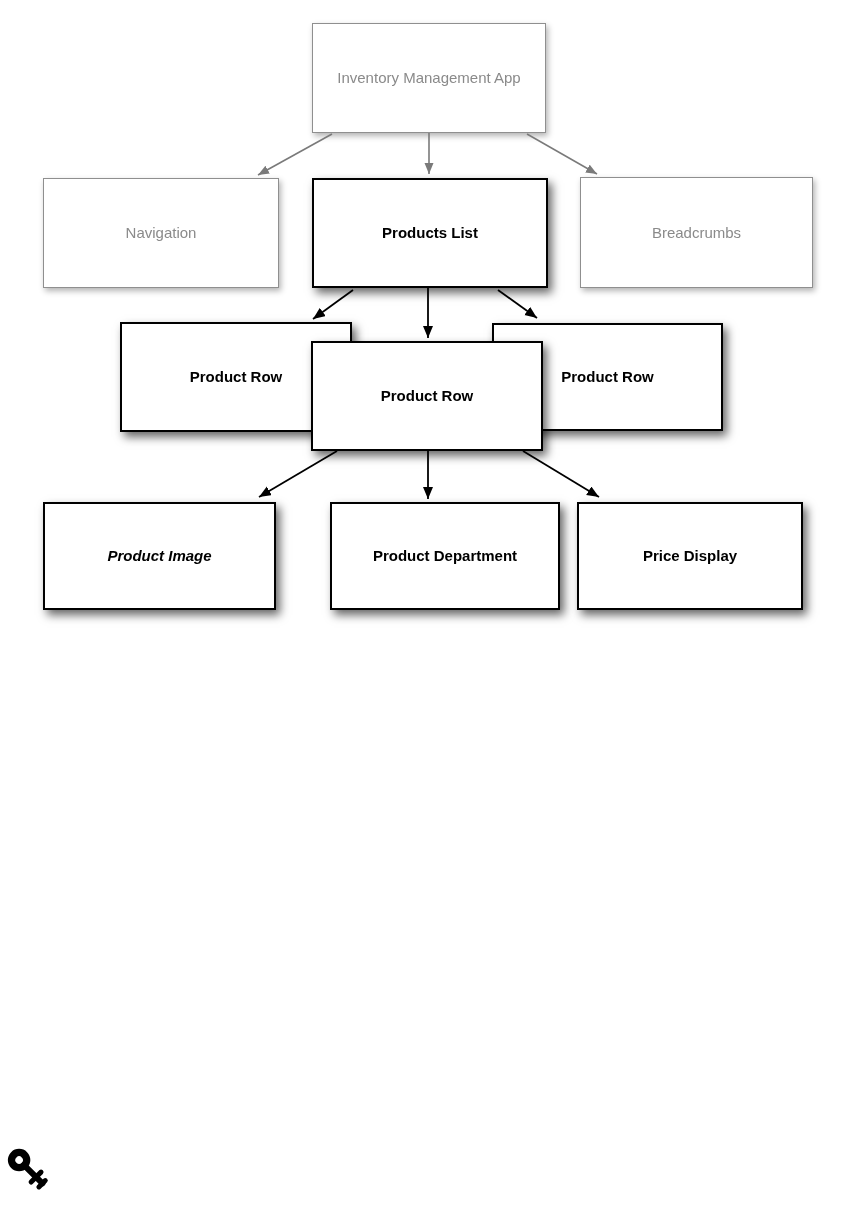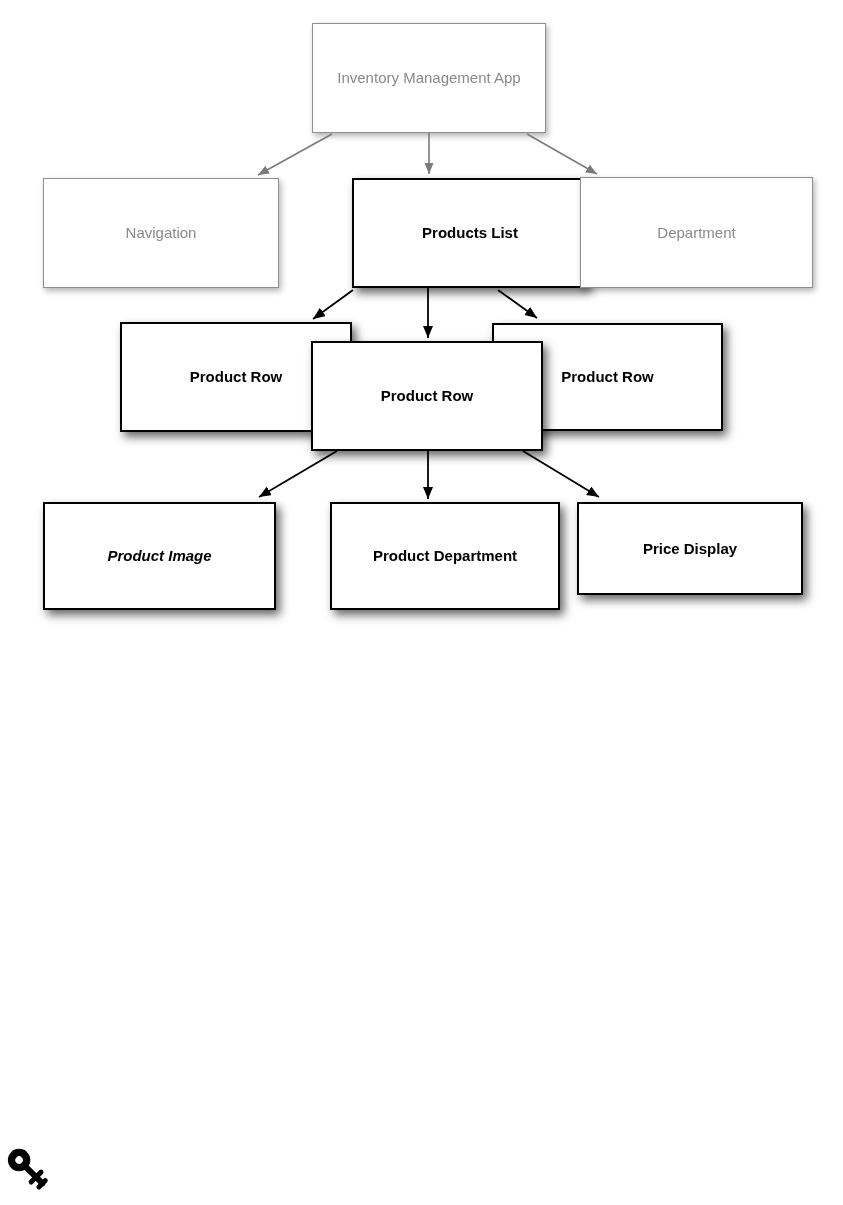--- a/index.html
+++ b/index.html
@@ -41,28 +41,28 @@
   }
   .node.strong {
     border: 2px solid #000000;
     color: #000000;
     font-weight: 700;
     box-shadow: 4px 5px 9px rgba(0,0,0,0.60);
   }
   
   #node-app               { left: 312px; top: 23px;  width: 234px; height: 110px; }
   #node-navigation        { left: 43px;  top: 178px; width: 236px; height: 110px; }
-  #node-products-list     { left: 312px; top: 178px; width: 236px; height: 110px; margin-left: 40px; }
+  #node-products-list     { left: 312px; top: 178px; width: 236px; height: 110px; }
   #node-breadcrumbs       { left: 580px; top: 177px; width: 233px; height: 111px; }
   #node-product-row-left  { left: 120px; top: 322px; width: 232px; height: 110px; z-index: 1; }
   #node-product-row-center{ left: 311px; top: 341px; width: 232px; height: 110px; z-index: 2; }
   #node-product-row-right { left: 492px; top: 323px; width: 231px; height: 108px; z-index: 1; }
   #node-product-image     { left: 43px;  top: 502px; width: 233px; height: 108px; font-style: italic; }
   #node-product-department{ left: 330px; top: 502px; width: 230px; height: 108px; }
-  #node-price-display     { left: 577px; top: 502px; width: 226px; height: 93px; }
+  #node-price-display     { left: 577px; top: 502px; width: 226px; height: 108px; }
   .arrows { z-index: 3; }
   .key-icon-wrap {
     position: absolute;
     left: 7px;
     top: 1146px;
     width: 50px;
     height: 52px;
   }
 </style>
 </head>
@@ -99,21 +99,21 @@
 
   <div id="node-navigation" class="node muted">
     <span>Navigation</span>
   </div>
 
   <div id="node-products-list" class="node strong">
     <span>Products List</span>
   </div>
 
   <div id="node-breadcrumbs" class="node muted">
-    <span>Department</span>
+    <span>Breadcrumbs</span>
   </div>
 
   <div id="node-product-row-left" class="node strong">
     <span>Product Row</span>
   </div>
 
   <div id="node-product-row-center" class="node strong">
     <span>Product Row</span>
   </div>
 

